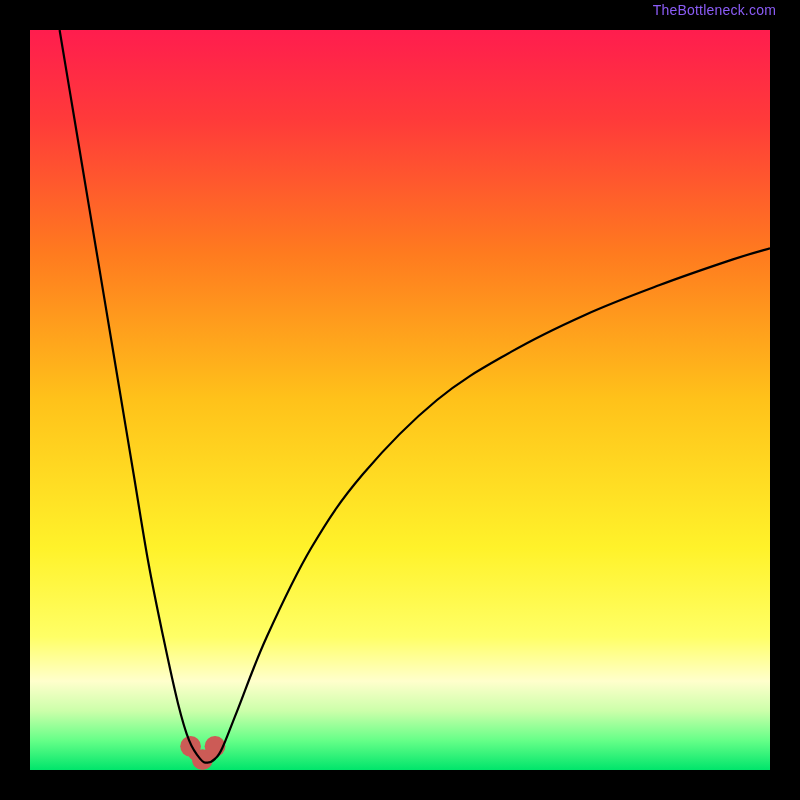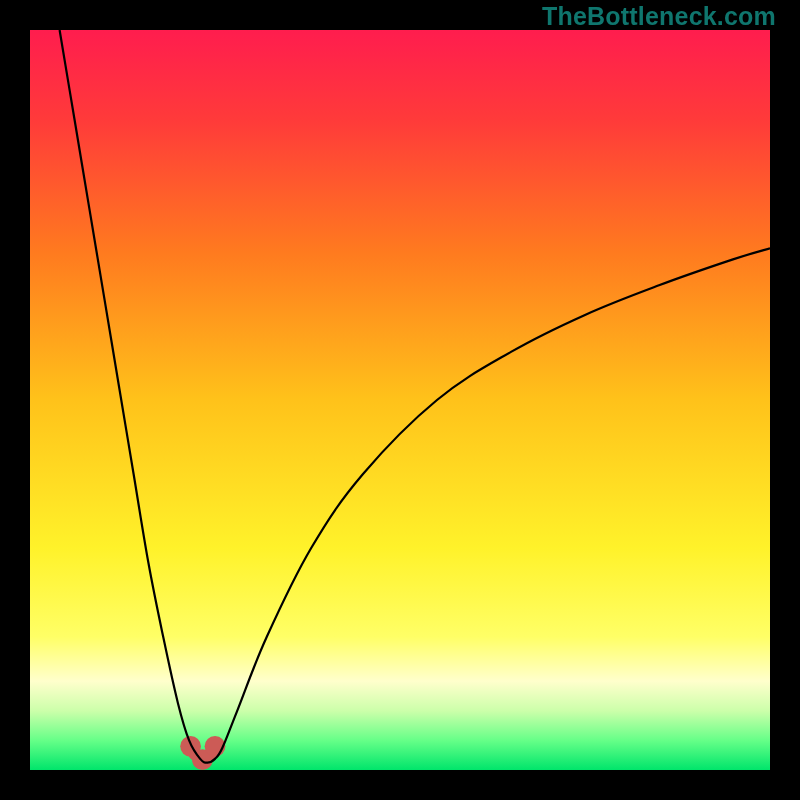--- a/index.html
+++ b/index.html
@@ -23,24 +23,24 @@
     position: absolute;
     left: 0;
     top: 0;
     width: 740px;
     height: 740px;
   }
   .watermark {
     position: absolute;
     top: 2px;
     right: 24px;
-    color: #0f766e;
-    font-size: 25px;
+    color: #8b5cf6;
+    font-size: 14px;
     letter-spacing: 0.2px;
-    font-weight: 700;
+    font-weight: 400;
   }
 </style>
 </head>
 <body>
 
 <div class="watermark">TheBottleneck.com</div>
 
 <div class="frame">
   <svg class="plot" viewBox="0 0 740 740">
     <defs>

